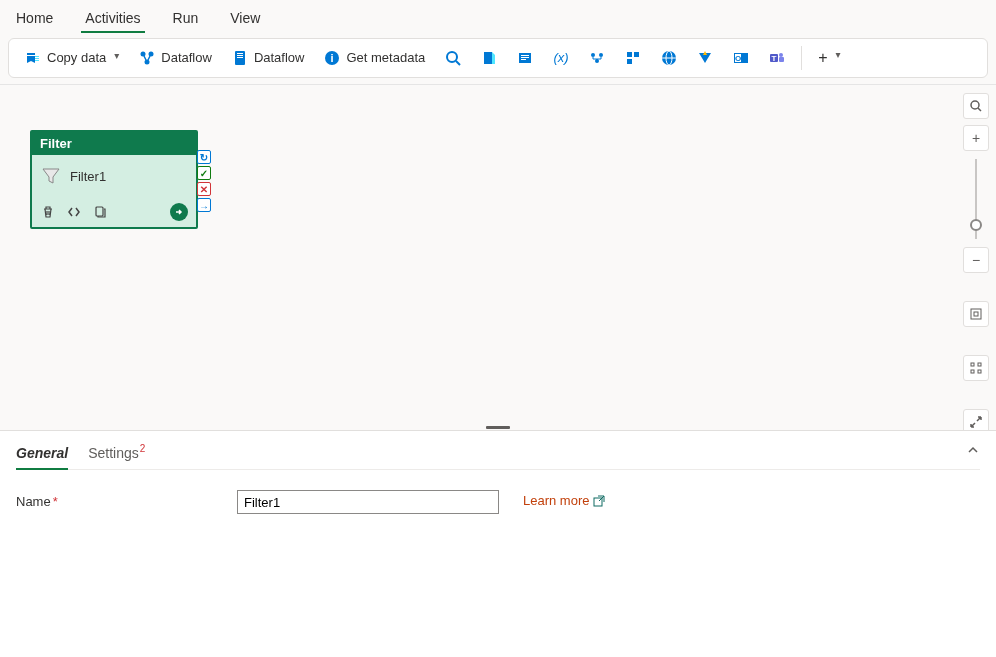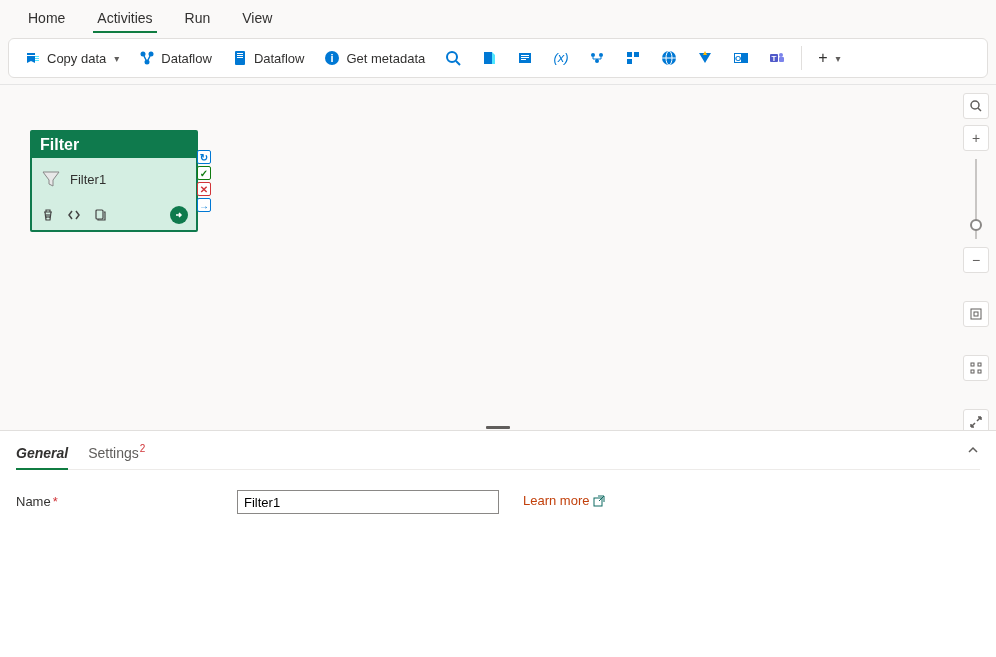--- a/index.html
+++ b/index.html
@@ -1,39 +1,39 @@
 <!DOCTYPE html>
 <html><head>
   <meta charset="utf-8">
   <style>
     * { box-sizing: border-box; margin: 0; padding: 0; font-family: "Segoe UI", Arial, sans-serif; }
     body { background: #faf9f8; color: #323130; font-size: 13px; width: 996px; height: 657px; overflow: hidden; }
     
     
-    .top-tabs { display: flex; gap: 0; padding: 0 12px; height: 32px; align-items: flex-end; }
+    .top-tabs { display: flex; gap: 0; padding: 0 0; height: 32px; align-items: flex-end; }
     .top-tab { padding: 6px 16px; cursor: pointer; color: #323130; font-size: 14px; position: relative; }
     .top-tab.active { font-weight: 400; }
     .top-tab.active::after { content: ""; position: absolute; bottom: -1px; left: 12px; right: 12px; height: 2px; background: #107c41; }
     
     
     .toolbar-wrap { padding: 6px 8px; }
     .toolbar { background: #fff; border: 1px solid #e1dfdd; border-radius: 6px; height: 40px; display: flex; align-items: center; padding: 0 8px; gap: 4px; }
-    .tb-btn { display: flex; align-items: center; gap: 6px; padding: 4px 8px; cursor: pointer; border-radius: 4px; font-size: 13px; }
+    .tb-btn { display: flex; gap: 6px; padding: 4px 8px; cursor: pointer; border-radius: 4px; font-size: 13px; }
     .tb-icon { width: 16px; height: 16px; display: flex; align-items: center; justify-content: center; flex-shrink: 0; }
     .tb-icon-only { width: 32px; height: 32px; display: flex; align-items: center; justify-content: center; cursor: pointer; border-radius: 4px; }
     .tb-sep { width: 1px; height: 24px; background: #e1dfdd; margin: 0 4px; }
     .chev { font-size: 10px; color: #605e5c; margin-left: 2px; }
     .tb-spacer { flex: 1; }
     
     
     .canvas-area { position: relative; height: 340px; background: #faf9f8; border-top: 1px solid #e5e5e5; }
     
     
     .node { position: absolute; top: 45px; left: 30px; width: 168px; background: #d4eee2; border: 2px solid #0f7a4d; border-radius: 2px; }
-    .node-header { background: #0f7a4d; color: #fff; padding: 4px 8px; font-size: 16px; font-weight: 600; }
+    .node-header { background: #0f7a4d; color: #fff; padding: 4px 8px; font-size: 13px; font-weight: 600; }
     .node-body { display: flex; align-items: center; gap: 8px; padding: 10px 8px; }
     .funnel-icon { width: 22px; height: 22px; }
     .node-name { font-size: 13px; color: #323130; }
     .node-footer { display: flex; align-items: center; padding: 6px 8px; gap: 10px; }
     .nf-icon { width: 16px; height: 16px; display: flex; align-items: center; justify-content: center; cursor: pointer; color: #444; }
     .nf-spacer { flex: 1; }
     .nf-run { width: 18px; height: 18px; background: #0f7a4d; border-radius: 50%; display: flex; align-items: center; justify-content: center; cursor: pointer; }
     .node-badges { position: absolute; top: 18px; right: -15px; display: flex; flex-direction: column; gap: 2px; }
     .badge { width: 14px; height: 14px; display: flex; align-items: center; justify-content: center; font-size: 10px; font-weight: bold; border: 1px solid; border-radius: 2px; background: #fff; }
     .badge.neutral { border-color: #0078d4; color: #0078d4; }

